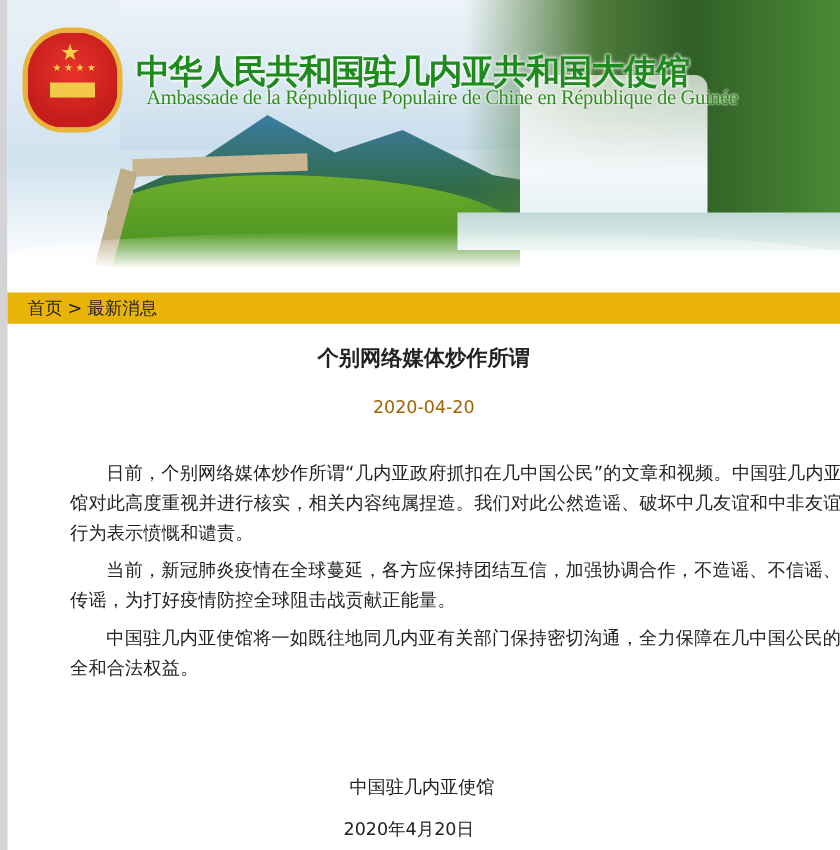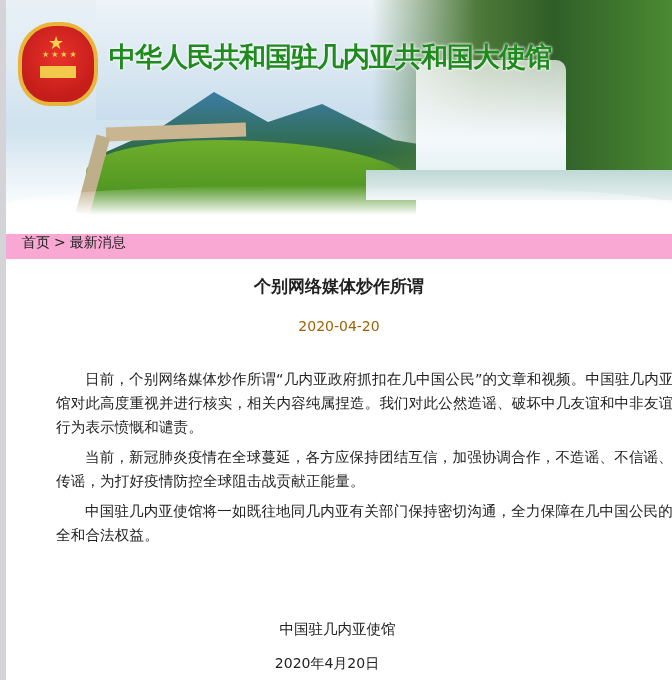--- a/index.html
+++ b/index.html
@@ -22,21 +22,21 @@
     border-radius:10px;}
   .river{position:absolute;left:360px;top:170px;width:306px;height:30px;background:linear-gradient(180deg,#bfd9d6,#e6f0ee);}
   .fade{position:absolute;left:0;top:185px;width:666px;height:50px;background:linear-gradient(180deg,rgba(255,255,255,0),#fff 60%);border-radius:50% 50% 0 0/40% 40% 0 0;}
   .emblem{position:absolute;left:12px;top:22px;width:80px;height:84px;border-radius:45% 45% 40% 40%;
     background:radial-gradient(circle at 50% 40%,#e8322a 0%,#c51d1b 70%);border:4px solid #e8b53a;box-sizing:border-box;}
   .emblem .star{position:absolute;color:#f6d24a;font-size:18px;left:26px;top:6px;}
   .emblem .stars{position:absolute;color:#f6d24a;font-size:8px;left:20px;top:24px;letter-spacing:2px;}
   .emblem .gate{position:absolute;left:18px;top:40px;width:36px;height:12px;background:#f2c94a;}
   .title-cn{position:absolute;left:103px;top:39px;font-family:"DejaVu Serif","Liberation Serif",serif;font-weight:bold;font-size:27px;color:#1f8a1e;letter-spacing:-1px;text-shadow:0 0 3px #fff,0 0 3px #fff;white-space:nowrap;}
   .title-fr{position:absolute;left:111px;top:68px;font-family:"Liberation Serif","DejaVu Serif",serif;font-size:16.5px;color:#2f8d1e;text-shadow:0 0 2px #fff,0 0 2px #fff;white-space:nowrap;letter-spacing:-0.3px;}
-  .breadcrumb{position:absolute;left:6px;top:234px;width:666px;height:25px;background:#f9a8d4;display:flex;align-items:flex-start;font-size:14px;color:#222;}
+  .breadcrumb{position:absolute;left:6px;top:234px;width:666px;height:25px;background:#eab308;display:flex;align-items:center;font-size:14px;color:#222;}
   .breadcrumb span{margin-right:4px;}
   .breadcrumb .home{margin-left:16px;}
   .content{position:absolute;left:6px;top:259px;width:666px;}
   .headline{position:absolute;top:16px;left:0;width:666px;text-align:center;font-size:17px;font-weight:bold;color:#222;}
   .date{position:absolute;top:59px;left:0;width:666px;text-align:center;font-size:14px;color:#a16207;}
   .para{position:absolute;left:30px;width:640px;font-size:14.5px;line-height:24px;color:#222;text-indent:2em;letter-spacing:0.2px;margin-left:20px;}
   .p1{top:93px;}
   .p2{top:171px;}
   .p3{top:225px;}
   .sign{position:absolute;top:361px;left:0;width:663px;text-align:center;font-size:14.5px;color:#222;}
@@ -56,20 +56,21 @@
   <div class="forest"></div>
   <div class="waterfall"></div>
   <div class="river"></div>
   <div class="fade"></div>
   <div class="emblem">
     <span class="star">★</span>
     <span class="stars">★★★★</span>
     <span class="gate"></span>
   </div>
   <div class="title-cn">中华人民共和国驻几内亚共和国大使馆</div>
+  <div class="title-fr">Ambassade de la République Populaire de Chine en République de Guinée</div>
 </div>
 
 <div class="breadcrumb">
   <span class="home">首页</span>
   <span>&gt;</span>
   <span>最新消息</span>
 </div>
 
 <div class="content">
   <div class="headline">个别网络媒体炒作所谓</div>

